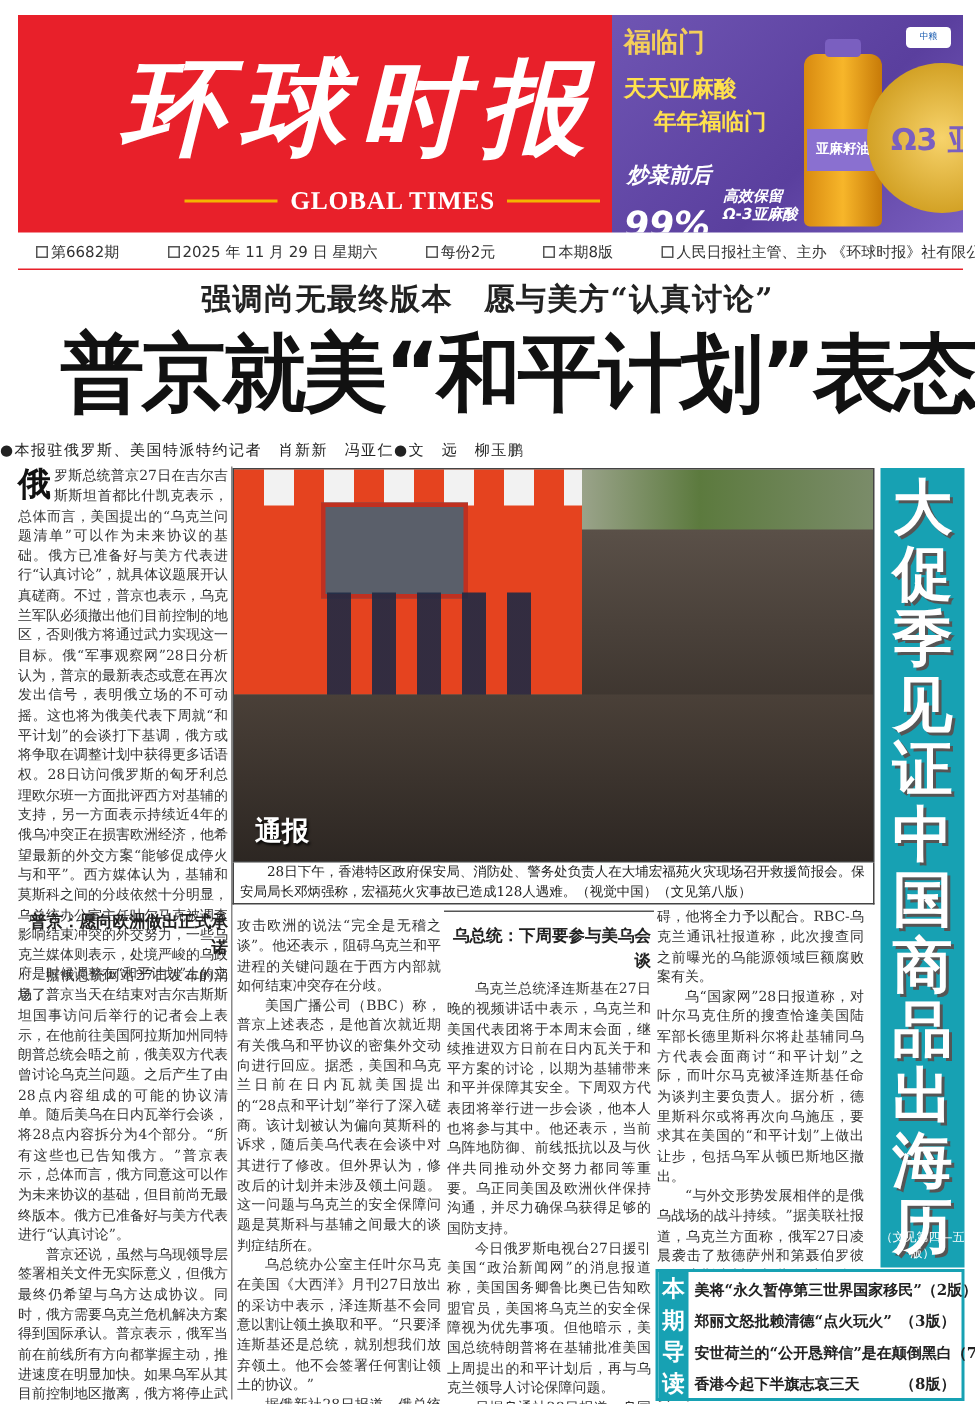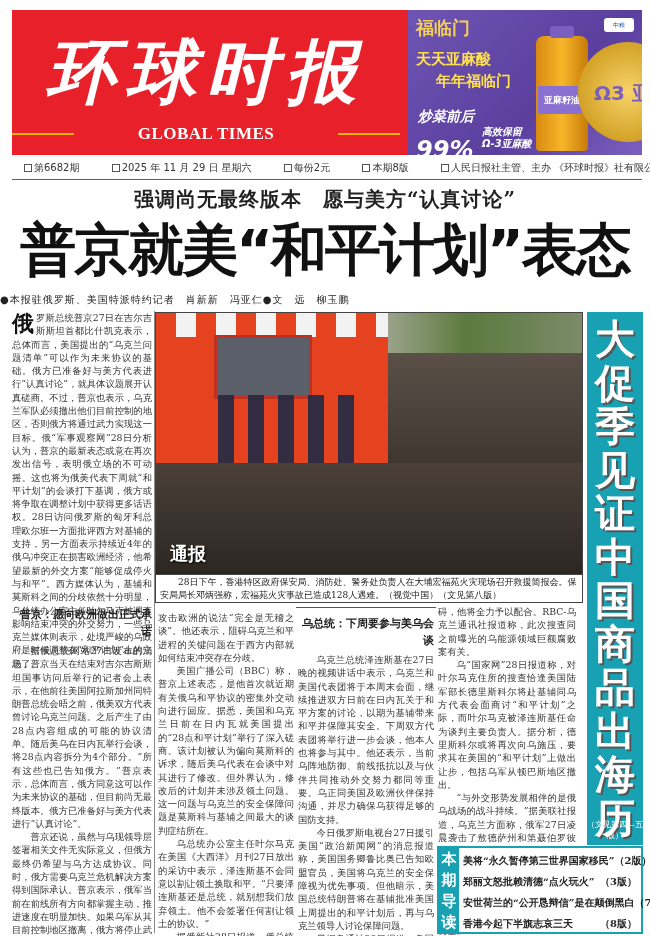--- a/index.html
+++ b/index.html
@@ -1,23 +1,23 @@
 <!DOCTYPE html>
 <html><head>
 <meta charset="utf-8">
 <style>
   * { box-sizing: border-box; margin: 0; padding: 0; }
   html, body { width: 650px; height: 936px; background: #fff; overflow: hidden; }
   body { position: relative; font-family: "DejaVu Serif", "Liberation Serif", serif; color: #222; }
 
   
   .masthead { position: absolute; left: 12px; top: 10px; width: 388px; height: 145px; background: #e8202a; }
-  .mast-title { position: absolute; left: 0; right: 0; top: 22px; text-align: center; color: #fff;
+  .mast-title { position: absolute; left: 0; right: 0; top: 22px; text-align: right; color: #fff;
     font-family: "DejaVu Serif", serif; font-size: 70px; font-weight: bold; letter-spacing: 10px; font-style: italic; line-height: 80px; }
-  .mast-sub { position: absolute; left: 0; right: 0; top: 114px; display: flex; align-items: center; justify-content: space-between; gap: 8px; }
+  .mast-sub { position: absolute; left: 0; right: 0; top: 114px; display: flex; align-items: center; justify-content: flex-end; gap: 8px; }
   .mast-sub .line { width: 62px; height: 2px; background: #f4b400; }
   .mast-sub span { color: #fff; font-family: "Liberation Serif", serif; font-weight: bold; font-size: 17px; letter-spacing: 0.5px; }
 
   
   .ad { position: absolute; left: 408px; top: 10px; width: 234px; height: 145px; background: linear-gradient(135deg,#6f55b3,#5a3f9e 60%,#7a5fc0); overflow: hidden; }
   .ad-redstrip { position: absolute; left: 400px; top: 10px; width: 8px; height: 145px; background: #e8202a; }
   .ad-brand { position: absolute; left: 8px; top: 6px; color: #f4cf5a; font-size: 18px; font-weight: bold; }
   .ad-l1 { position: absolute; left: 8px; top: 40px; color: #ffe14d; font-family: "DejaVu Sans", sans-serif; font-weight: bold; font-size: 15px; }
   .ad-l2 { position: absolute; left: 28px; top: 62px; color: #ffe14d; font-family: "DejaVu Sans", sans-serif; font-weight: bold; font-size: 15px; }
   .ad-l3 { position: absolute; left: 10px; top: 98px; color: #fff; font-family: "DejaVu Sans", sans-serif; font-weight: bold; font-style: italic; font-size: 14px; }
@@ -31,21 +31,21 @@
   .ad-logo { position: absolute; right: 8px; top: 8px; width: 30px; height: 14px; background: #fff; border-radius: 3px; font-size: 6px; color: #1a5cb0; text-align: center; line-height: 14px; font-family: "DejaVu Sans", sans-serif; }
 
   
   .infobar { position: absolute; left: 12px; top: 161px; width: 630px; text-align: center; font-family: "DejaVu Sans", sans-serif; font-size: 10px; color: #333; white-space: nowrap; }
   .infobar span { margin-right: 17px; padding-left: 12px; }
   .infobar .box { display: inline-block; width: 8px; height: 8px; border: 1px solid #555; margin-right: 2px; vertical-align: -1px; }
   .redrule { position: absolute; left: 12px; top: 179px; width: 630px; height: 1px; background: #e8202a; }
 
   
   .kicker { position: absolute; left: 0; width: 650px; top: 186px; text-align: center; font-size: 20px; font-weight: bold; color: #222; letter-spacing: 1px; font-family: "DejaVu Serif", serif; }
-  .headline { position: absolute; left: 0; width: 650px; top: 214px; text-align: center; font-family: "DejaVu Sans", sans-serif; font-weight: bold; font-size: 56px; letter-spacing: -2px; color: #111; line-height: 72px; }
+  .headline { position: absolute; left: 0; width: 650px; top: 214px; text-align: right; font-family: "DejaVu Sans", sans-serif; font-weight: bold; font-size: 56px; letter-spacing: -2px; color: #111; line-height: 72px; }
   .byline { position: absolute; left: 0; width: 650px; top: 293px; font-size: 10px; color: #222; letter-spacing: 1px; }
 
   
   .col { position: absolute; font-size: 9.3px; line-height: 13.3px; color: #333; text-align: justify; font-family: "DejaVu Serif", serif; }
   .col p { text-indent: 2em; }
   .col p.noind { text-indent: 0; }
   .dropcap { float: left; font-size: 22px; font-weight: bold; line-height: 24px; margin-right: 2px; color: #111; }
   .subhead { font-family: "DejaVu Sans", sans-serif; font-weight: bold; font-size: 11px; line-height: 17px; color: #222; margin: 4px 0 4px 0; text-indent: 0; }
   .subhead.r { text-align: right; }
 

